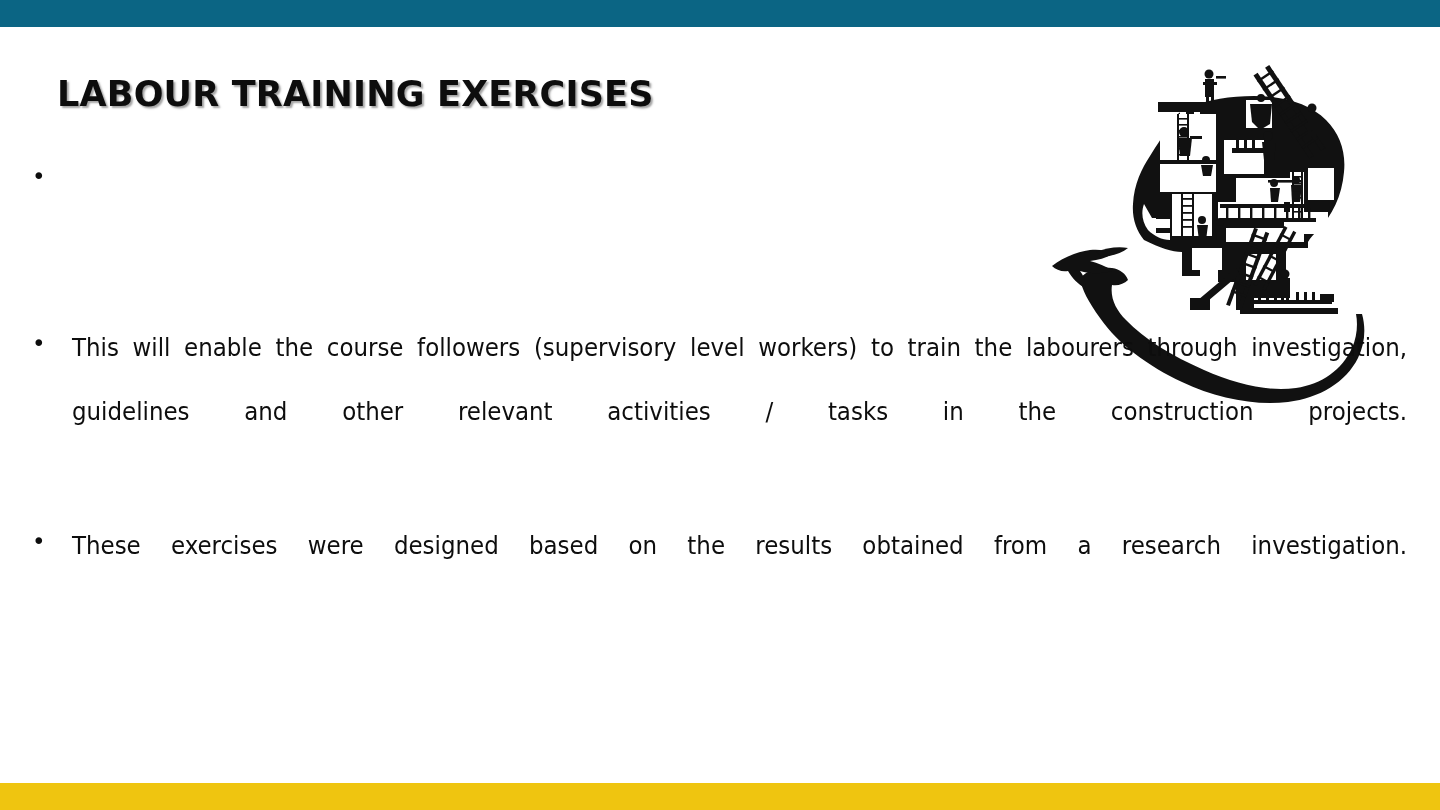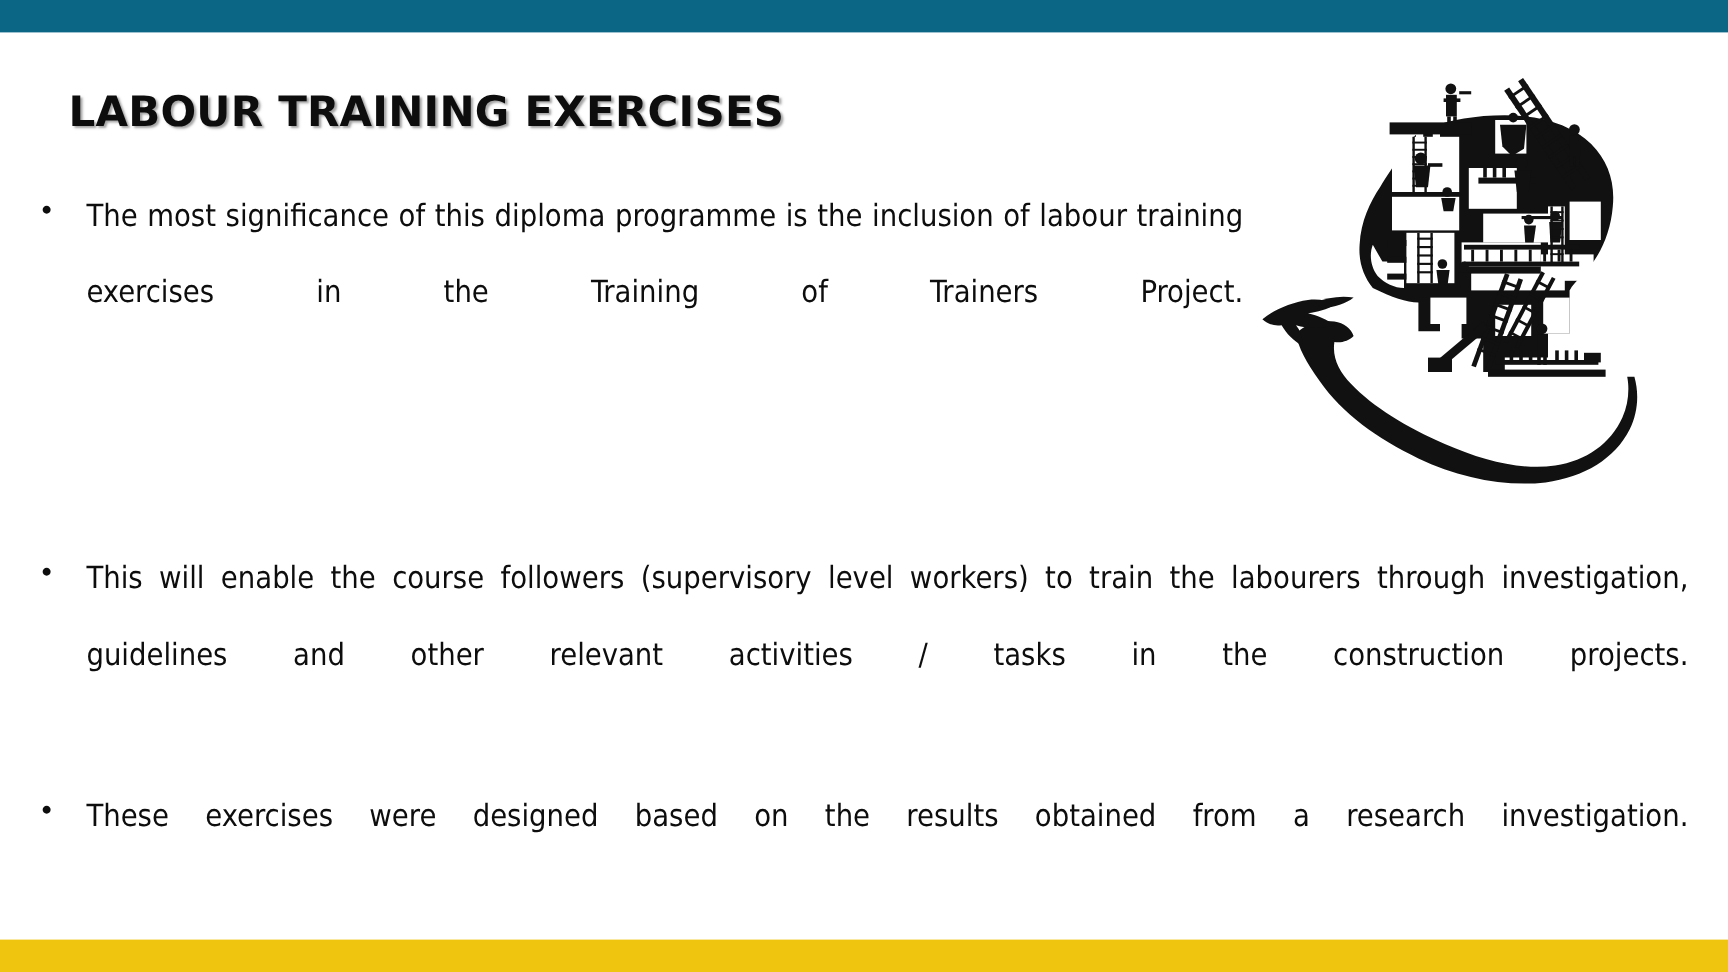--- a/index.html
+++ b/index.html
@@ -343,21 +343,20 @@
         <path d="M158,248 L196,216 L200,222 L162,254 Z"></path>
         <rect x="150" y="246" width="20" height="12"></rect>
       </g>
     </svg>
   </div>
 
   <div class="body-area">
 
     <div class="bullet-row bullet-narrow">
       <span class="bullet-marker">•</span>
-      <p class="bullet-text">The most significance of this diploma programme is the inclusion of labour training exercises in the Training of Trainers Project.</p>
     </div>
 
     <div class="spacer-gap"></div>
 
     <div class="bullet-row bullet-wide">
       <span class="bullet-marker">•</span>
       <p class="bullet-text">This will enable the course followers (supervisory level workers) to train the labourers through investigation, guidelines and other relevant activities / tasks in the construction projects.</p>
     </div>
 
     <div class="spacer-small"></div>

